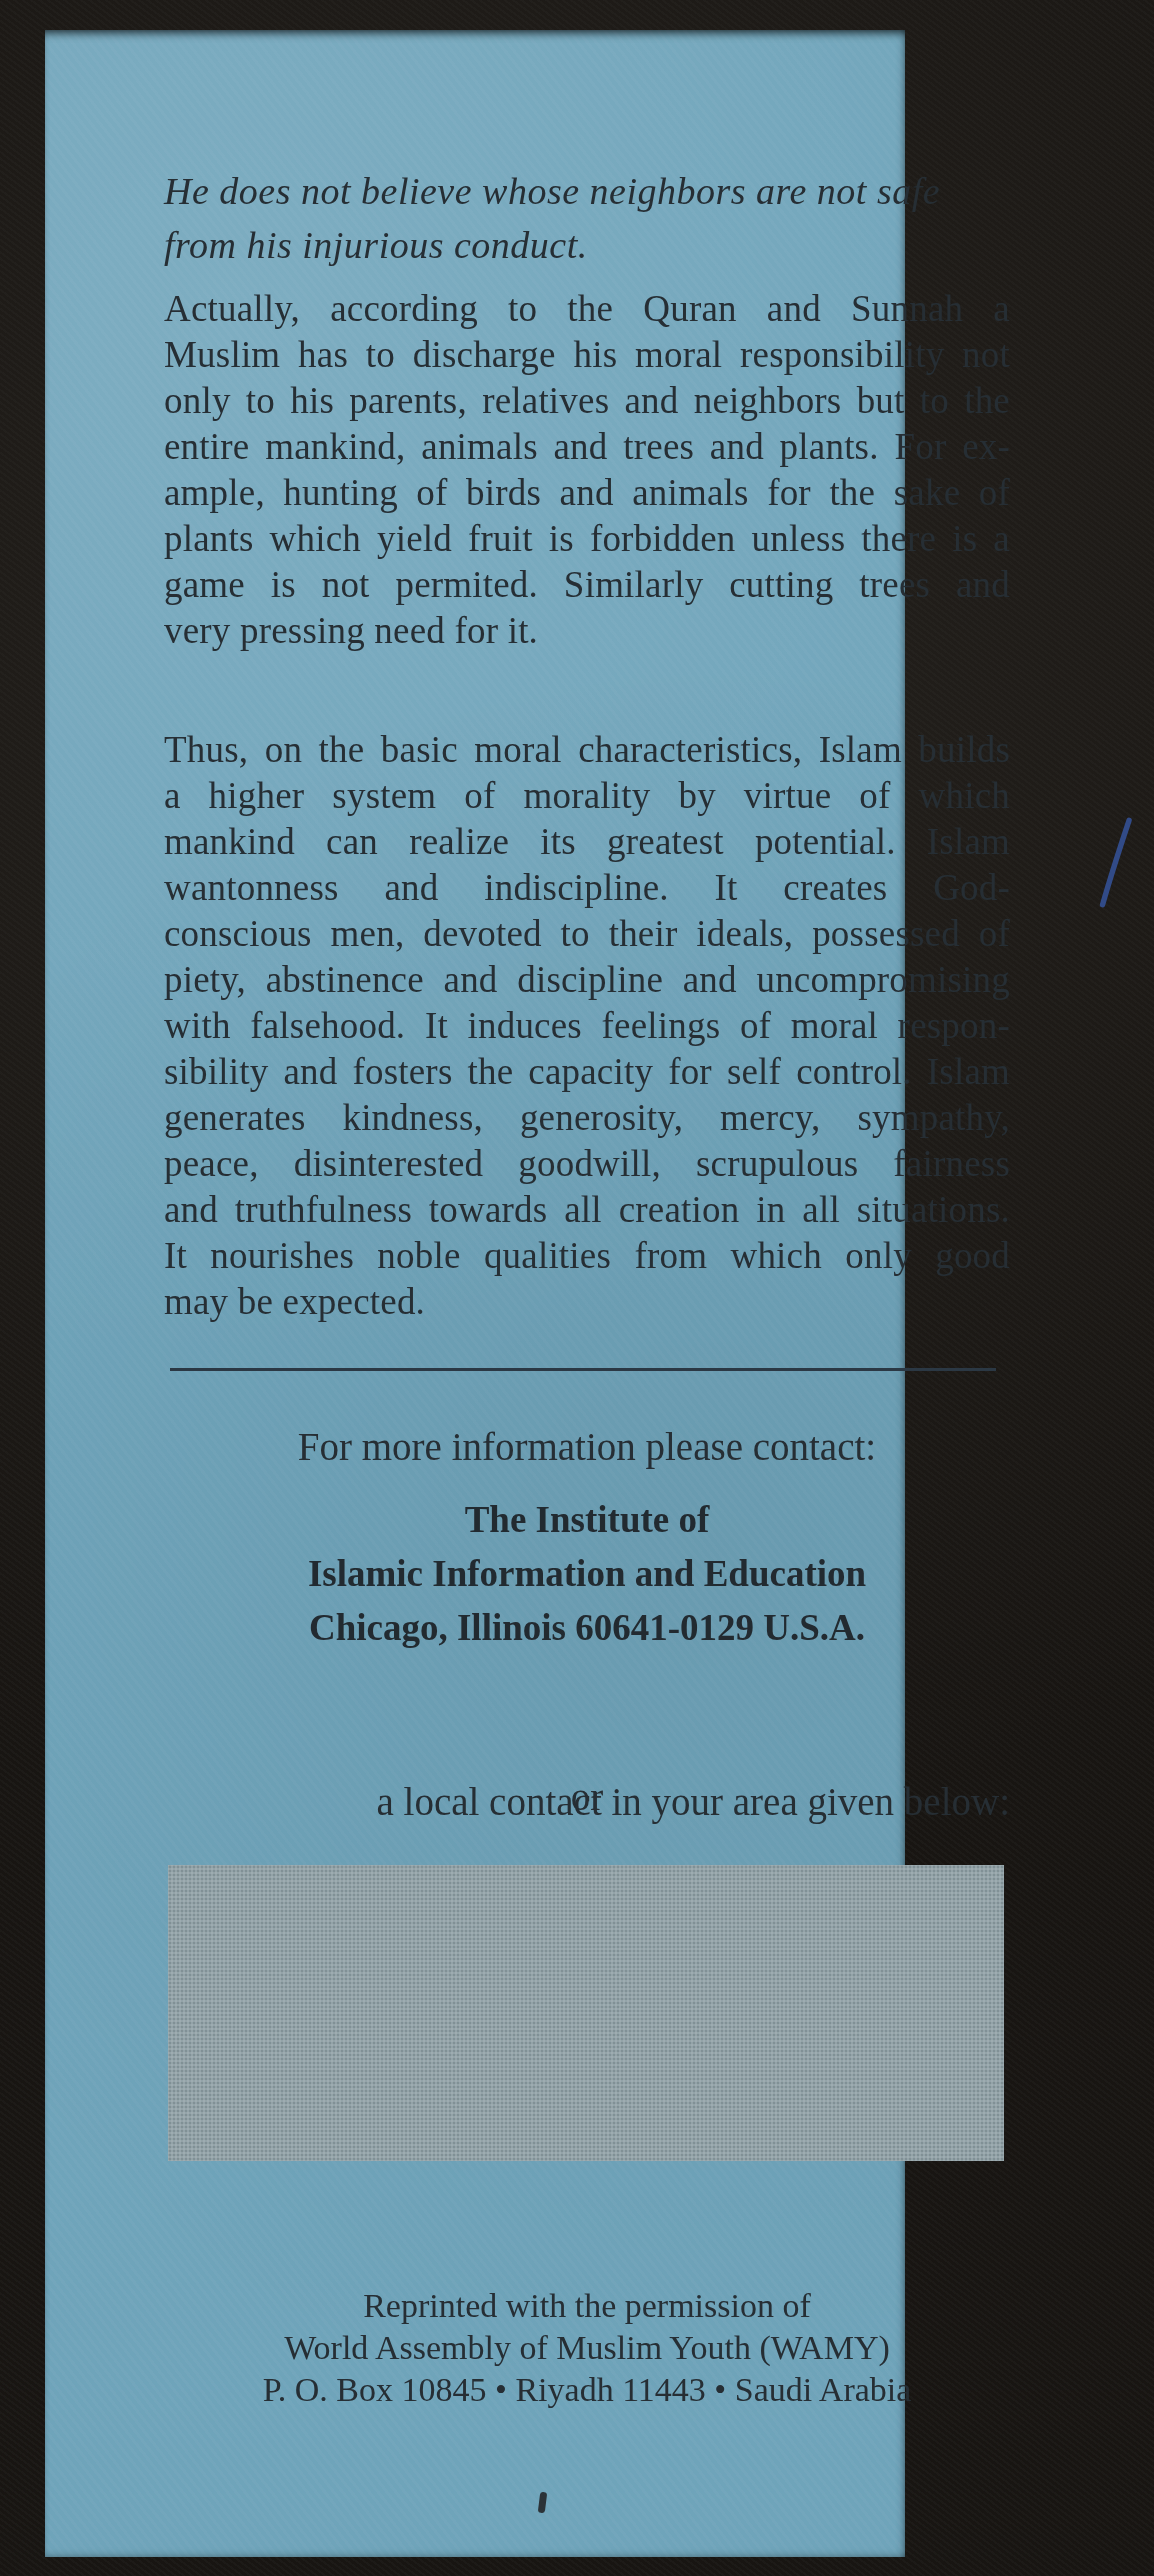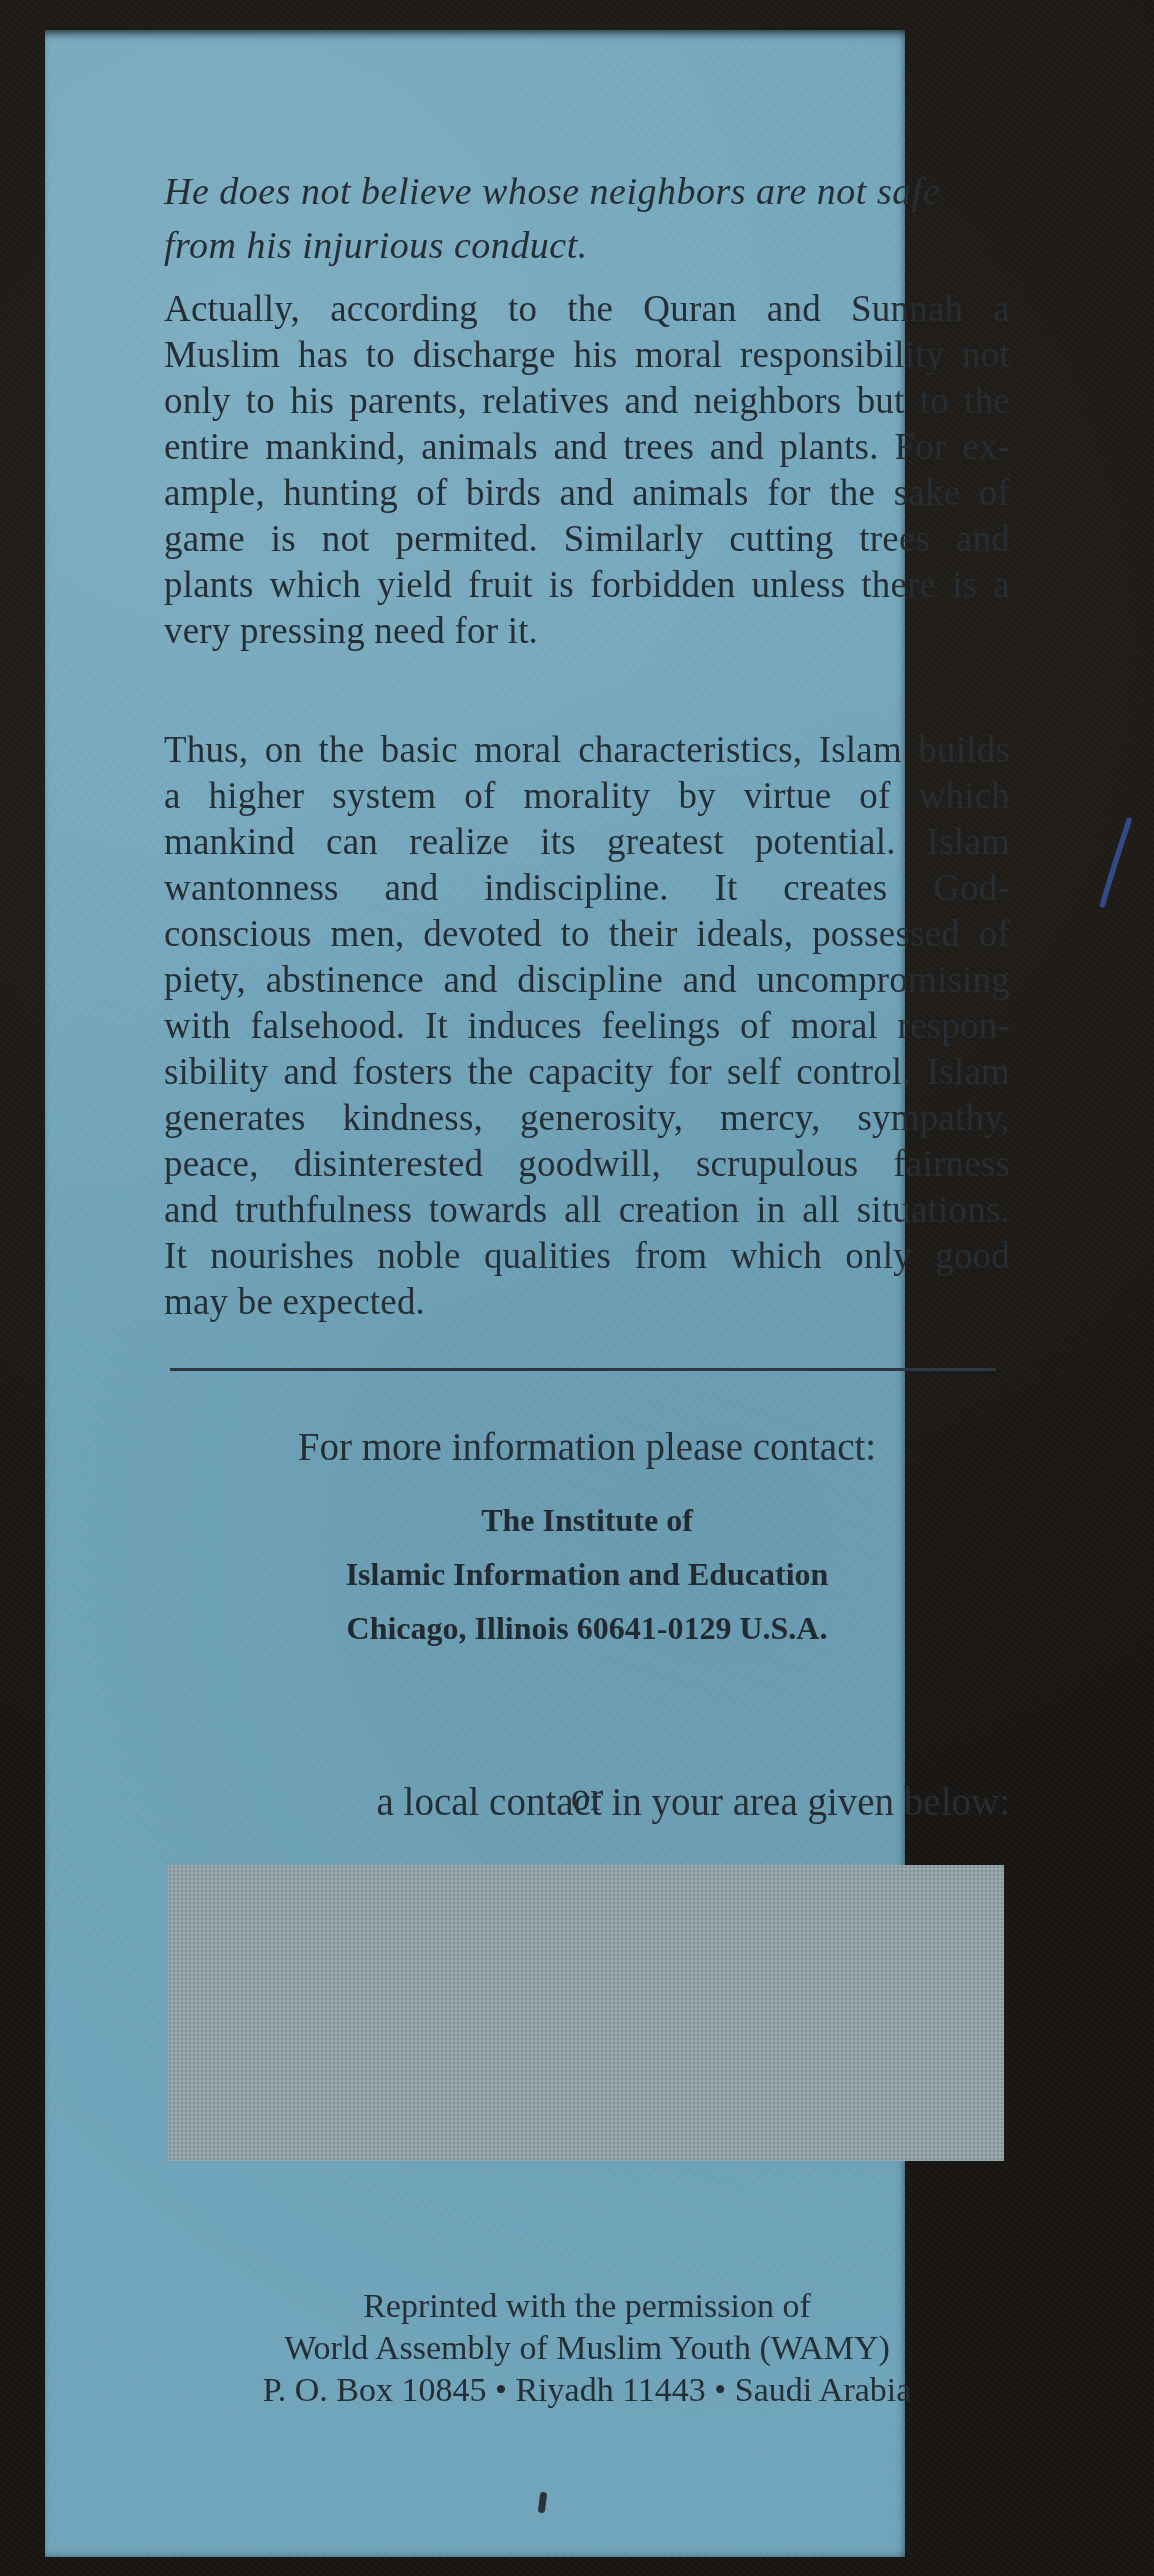--- a/index.html
+++ b/index.html
@@ -67,21 +67,21 @@
   }
   .contact-heading {
     top: 1394px;
     text-align: center;
     font-size: 39px;
   }
   .org {
     top: 1463px;
     text-align: center;
     font-weight: bold;
-    font-size: 32px;
+    font-size: 37px;
     line-height: 54px;
     color: #222a30;
   }
   .or-label {
     top: 1744px;
     text-align: center;
     font-size: 39px;
   }
   .local-line {
     top: 1749px;
@@ -135,22 +135,22 @@
       <div>He does not believe whose neighbors are not safe</div>
       <div>from his injurious conduct.</div>
     </div>
 
     <div class="col para para-1" style="position: absolute;">
         <div class="pline">Actually, according to the Quran and Sunnah a</div>
         <div class="pline">Muslim has to discharge his moral responsibility not</div>
         <div class="pline">only to his parents, relatives and neighbors but to the</div>
         <div class="pline">entire mankind, animals and trees and plants. For ex-</div>
         <div class="pline">ample, hunting of birds and animals for the sake of</div>
+        <div class="pline">plants which yield fruit is forbidden unless there is a</div>
         <div class="pline">game is not permited. Similarly cutting trees and</div>
-        <div class="pline">plants which yield fruit is forbidden unless there is a</div>
         <div class="pline pline-last">very pressing need for it.</div>
       </div>
 
     <div class="col para para-2" style="position: absolute;">
         <div class="pline">Thus, on the basic moral characteristics, Islam builds</div>
         <div class="pline">a higher system of morality by virtue of which</div>
         <div class="pline">mankind can realize its greatest potential. Islam</div>
         <div class="pline">wantonness and indiscipline. It creates God-</div>
         <div class="pline">conscious men, devoted to their ideals, possessed of</div>
         <div class="pline">piety, abstinence and discipline and uncompromising</div>

